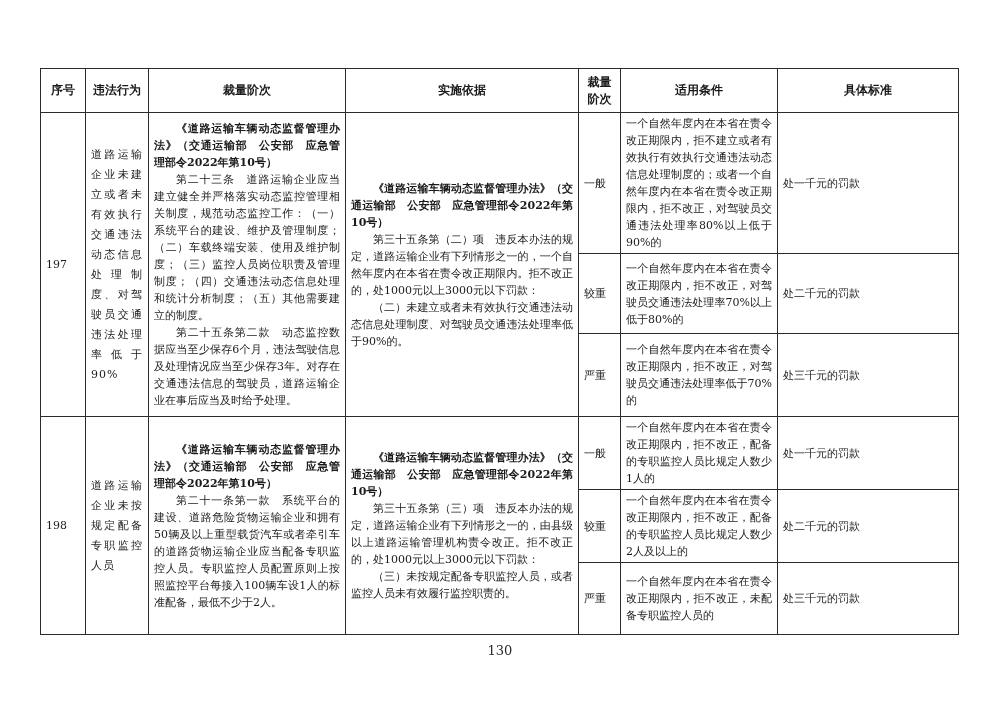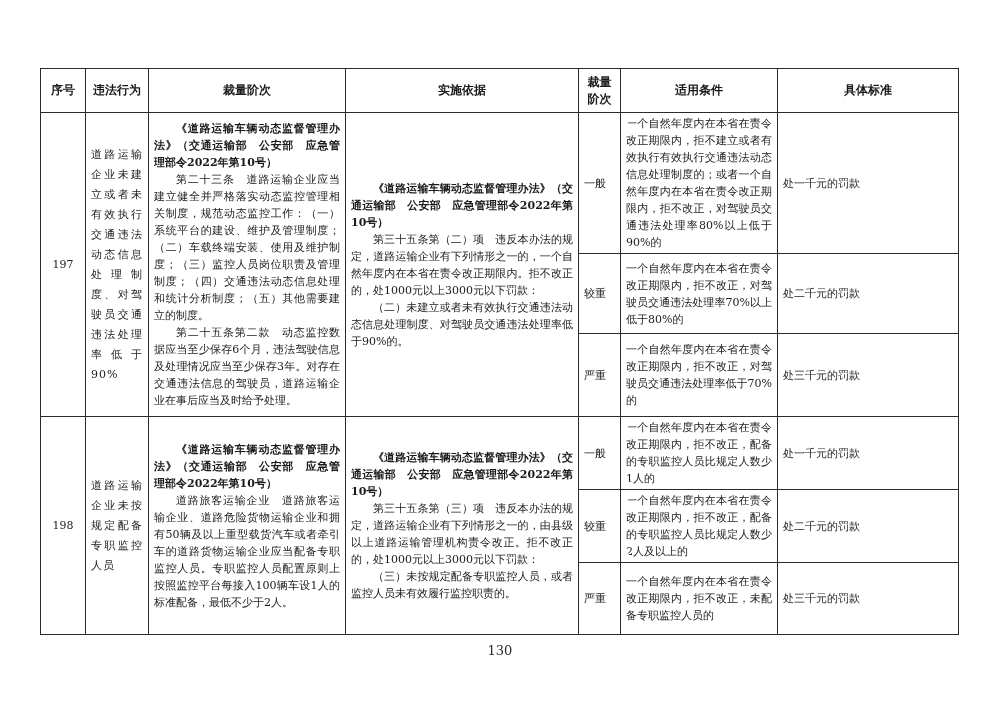--- a/index.html
+++ b/index.html
@@ -16,30 +16,30 @@
     font-size:11px;line-height:17px;color:#1a1a1a;
   }
   table.penalty td, table.penalty th{
     border:1px solid #2b2b2b;
     padding:2px 5px;
     vertical-align:middle;
     overflow:hidden;
   }
   th{font-size:12px;font-weight:bold;text-align:center;padding:4px 2px;}
   tr.hdr{height:44px;}
-  .num{ text-align:center;font-size:11px; }
+  .num{ font-size:11px; }
   .violation{
     text-align:justify;text-justify:inter-ideograph;
     letter-spacing:1px;line-height:20px;padding:4px 6px;
   }
   .basis{vertical-align:top;padding:3px 6px 3px 6px;}
   .basis p{margin:0;text-indent:2em;text-align:justify;text-justify:inter-ideograph;}
   .basis p.title{font-weight:bold;}
   .tier{ padding:2px 2px; }
-  .cond{ text-align:justify;text-justify:inter-ideograph;padding:3px 6px;border-radius:26px; }
+  .cond{ text-align:justify;text-justify:inter-ideograph;padding:3px 6px; }
   .std{ text-align:left;padding:2px 7px; }
   
   .r197a{height:120px}.r197b{height:80px}.r197c{height:83px}
   .r198a{height:72px}.r198b{height:73px}.r198c{height:72px}
   .page-number{
     position:absolute;left:0;right:0;top:643px;
     text-align:center;font-size:13px;color:#2b2b2b;
   }
 </style>
 </head>
@@ -96,21 +96,21 @@
         <td class="tier">严重</td>
         <td class="cond">一个自然年度内在本省在责令改正期限内，拒不改正，对驾驶员交通违法处理率低于70%的</td>
         <td class="std">处三千元的罚款</td>
       </tr>
 
       <tr class="r198a">
         <td class="num" rowspan="3">198</td>
         <td class="violation" rowspan="3">道路运输企业未按规定配备专职监控人员</td>
         <td class="basis" rowspan="3">
           <p class="title">《道路运输车辆动态监督管理办法》（交通运输部　公安部　应急管理部令2022年第10号）</p>
-          <p>道路旅客运输企业　道路旅客运输企业、道路危险货物运输企业和拥有50辆及以上重型载货汽车或者牵引车的道路货物运输企业应当配备专职监控人员。专职监控人员配置原则上按照监控平台每接入100辆车设1人的标准配备，最低不少于2人。</p>
+          <p>第二十一条第一款　系统平台的建设、道路危险货物运输企业和拥有50辆及以上重型载货汽车或者牵引车的道路货物运输企业应当配备专职监控人员。专职监控人员配置原则上按照监控平台每接入100辆车设1人的标准配备，最低不少于2人。</p>
         </td>
         <td class="basis" rowspan="3">
           <p class="title">《道路运输车辆动态监督管理办法》（交通运输部　公安部　应急管理部令2022年第10号）</p>
           <p>第三十五条第（三）项　违反本办法的规定，道路运输企业有下列情形之一的，由县级以上道路运输管理机构责令改正。拒不改正的，处1000元以上3000元以下罚款：</p>
           <p>（三）未按规定配备专职监控人员，或者监控人员未有效履行监控职责的。</p>
         </td>
         <td class="tier">一般</td>
         <td class="cond">一个自然年度内在本省在责令改正期限内，拒不改正，配备的专职监控人员比规定人数少1人的</td>
         <td class="std">处一千元的罚款</td>
       </tr>

